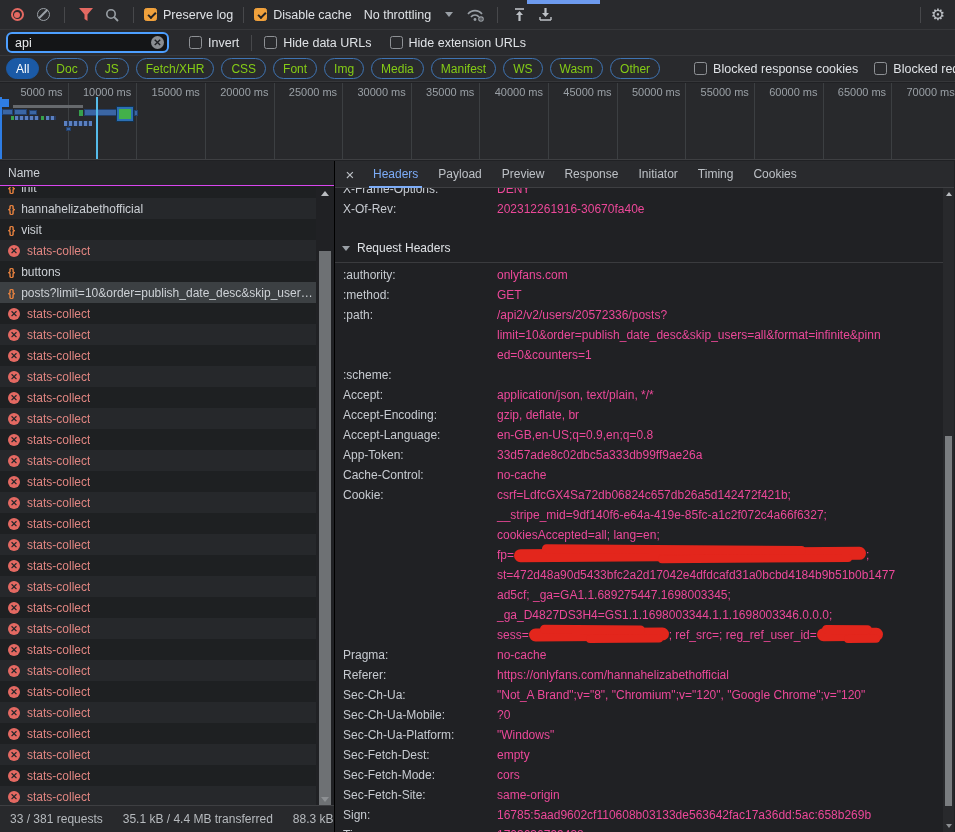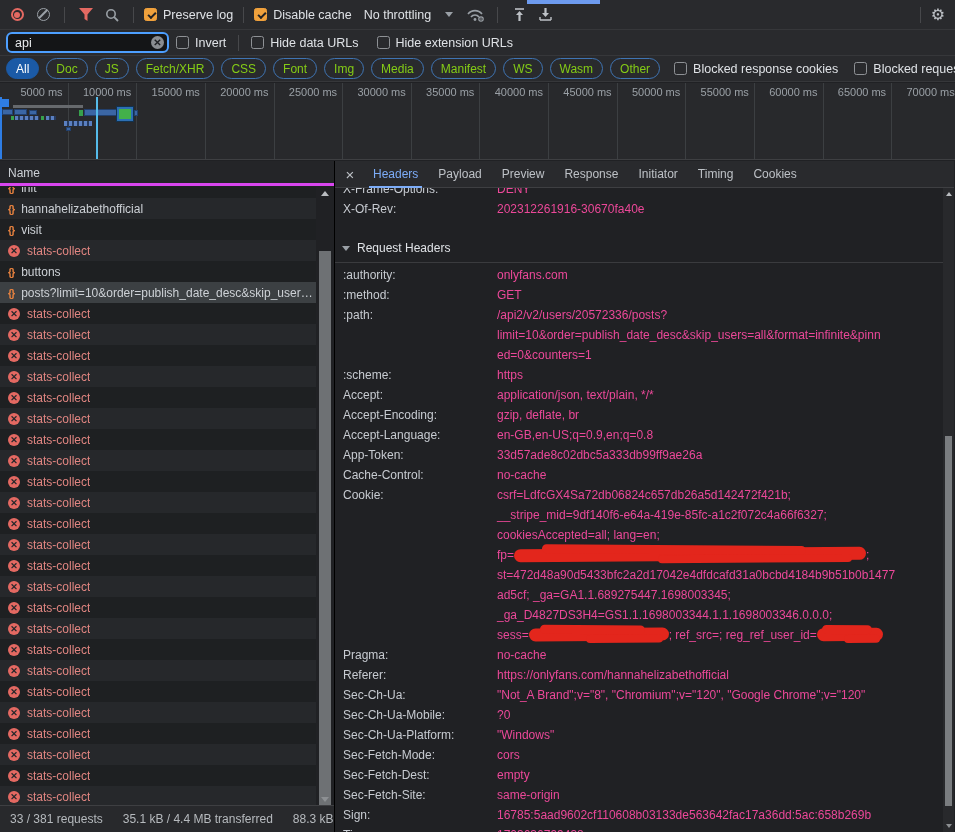--- a/index.html
+++ b/index.html
@@ -4,21 +4,21 @@
 <style>
   * { margin:0; padding:0; box-sizing:border-box; }
   html,body { width:955px; height:832px; overflow:hidden; background:#202124;
     font-family:"Liberation Sans", sans-serif; font-size:12px; color:#dfe2e6; }
   #app { position:relative; width:955px; height:832px; background:#202124; }
 
   
   .trow { display:flex; align-items:center; border-bottom:1px solid #36373a; background:#292a2d; }
   #row1 { height:30px; padding:0 6px; gap:4px; }
   #row2 { height:26px; padding:0 6px; gap:6px; background:#292a2d; }
-  #row3 { height:26px; padding:0 6px; gap:4px; background:#292a2d; }
+  #row3 { height:26px; padding:0 6px; gap:24px; background:#292a2d; }
   .tdivider { width:1px; height:16px; background:#47484b; margin:0 6px; flex:none; }
   .tbtn { width:22px; height:22px; display:flex; align-items:center; justify-content:center; flex:none; border-radius:3px; }
   .tlabel { color:#dfe2e6; font-size:12.5px; white-space:nowrap; }
 
   .rec { width:13px; height:13px; border-radius:50%; border:2px solid #e46962; position:relative; }
   .rec::after { content:""; position:absolute; left:1.5px; top:1.5px; width:6px; height:6px; border-radius:50%; background:#e46962; }
   .block { width:13px; height:13px; border-radius:50%; border:1.5px solid #9aa0a6; position:relative; }
   .block::after { content:""; position:absolute; left:-1px; top:4.2px; width:12px; height:1.5px; background:#9aa0a6; transform:rotate(-45deg); }
 
   .cb-item { display:flex; align-items:center; gap:6px; cursor:default; white-space:nowrap;justify-content:flex-end; }
@@ -59,21 +59,21 @@
   .bar.sel { background:#43b04a; border:2px solid #2d6fb4; box-shadow:0 0 0 1px #12324f; }
   .bar.cyan{ background:#55bbea; }
   .bar.edge{ background:#2e7de5; }
 
   
   #main { position:absolute; top:161px; left:0; width:955px; height:671px; display:flex; }
   #left-pane { width:335px; height:671px; border-right:1px solid #000; position:relative; background:#202124; flex:none; }
   #right-pane { width:619px; height:671px; position:relative; background:#202124; }
 
   
-  #name-header { height:25px; line-height:25px; padding-left:8px; border-bottom:3px solid #d946ef; color:#cdd1d6; background:#242528; }
+  #name-header { height:25px; line-height:25px; padding-left:8px; border-bottom:1px solid #d946ef; color:#cdd1d6; background:#242528; }
   #req-list { position:absolute; top:26px; left:0; right:18px; bottom:27px; overflow:hidden; }
   .req-row { height:21px; display:flex; align-items:center; gap:7px; padding-left:8px; white-space:nowrap; overflow:hidden; }
   .req-row:nth-child(odd) { background:#1e2022; }
   .req-row:nth-child(even){ background:#26282b; }
   .req-row.selected { background:#3c4043; }
   .req-row.first { margin-top:-10px; }
   .req-label { overflow:hidden; text-overflow:ellipsis; color:#cdd1d6; }
   .req-row.error .req-label { color:#e08581; }
   .icon-script { color:#e8823f; font-weight:bold; font-size:10.5px; flex:none; letter-spacing:-1px; }
   .icon-error { width:12px; height:12px; border-radius:50%; background:#e46962; color:#26282b; flex:none;
@@ -183,21 +183,21 @@
         <span style="color:#bdc1c6;font-size:16px">⚙</span>
       </div>
     </div>
   </div>
 
   <div id="row2" class="trow">
     <div id="filter-input-wrap">
       <input id="filter-input" value="api" style="">
       <div id="filter-clear">✕</div>
     </div>
-    <div class="cb-item" style="margin-left:1px">
+    <div class="cb-item" style="margin-left:14px">
       <span class="cb"></span>
       <span class="tlabel">Invert</span>
     </div>
     <div class="tdivider"></div>
     <div class="cb-item">
       <span class="cb"></span>
       <span class="tlabel">Hide data URLs</span>
     </div>
     <div class="cb-item" style="margin-left:12px">
       <span class="cb"></span>
@@ -453,21 +453,20 @@
             <div class="hrow">
               <div class="hname">:path:</div>
               <div class="hval">
                 <div>/api2/v2/users/20572336/posts?</div>
                 <div>limit=10&amp;order=publish_date_desc&amp;skip_users=all&amp;format=infinite&amp;pinn</div>
                 <div>ed=0&amp;counters=1</div>
               </div>
             </div>
             <div class="hrow">
               <div class="hname">:scheme:</div>
-              <div class="hval">https</div>
             </div>
             <div class="hrow">
               <div class="hname">Accept:</div>
               <div class="hval">application/json, text/plain, */*</div>
             </div>
             <div class="hrow">
               <div class="hname">Accept-Encoding:</div>
               <div class="hval">gzip, deflate, br</div>
             </div>
             <div class="hrow">
@@ -509,26 +508,26 @@
             </div>
             <div class="hrow">
               <div class="hname">Sec-Ch-Ua-Mobile:</div>
               <div class="hval">?0</div>
             </div>
             <div class="hrow">
               <div class="hname">Sec-Ch-Ua-Platform:</div>
               <div class="hval">"Windows"</div>
             </div>
             <div class="hrow">
+              <div class="hname">Sec-Fetch-Dest:</div>
+              <div class="hval">empty</div>
+            </div>
+            <div class="hrow">
               <div class="hname">Sec-Fetch-Mode:</div>
               <div class="hval">cors</div>
-            </div>
-            <div class="hrow">
-              <div class="hname">Sec-Fetch-Dest:</div>
-              <div class="hval">empty</div>
             </div>
             <div class="hrow">
               <div class="hname">Sec-Fetch-Site:</div>
               <div class="hval">same-origin</div>
             </div>
             <div class="hrow">
               <div class="hname">Sign:</div>
               <div class="hval">16785:5aad9602cf110608b03133de563642fac17a36dd:5ac:658b269b</div>
             </div>
             <div class="hrow">

